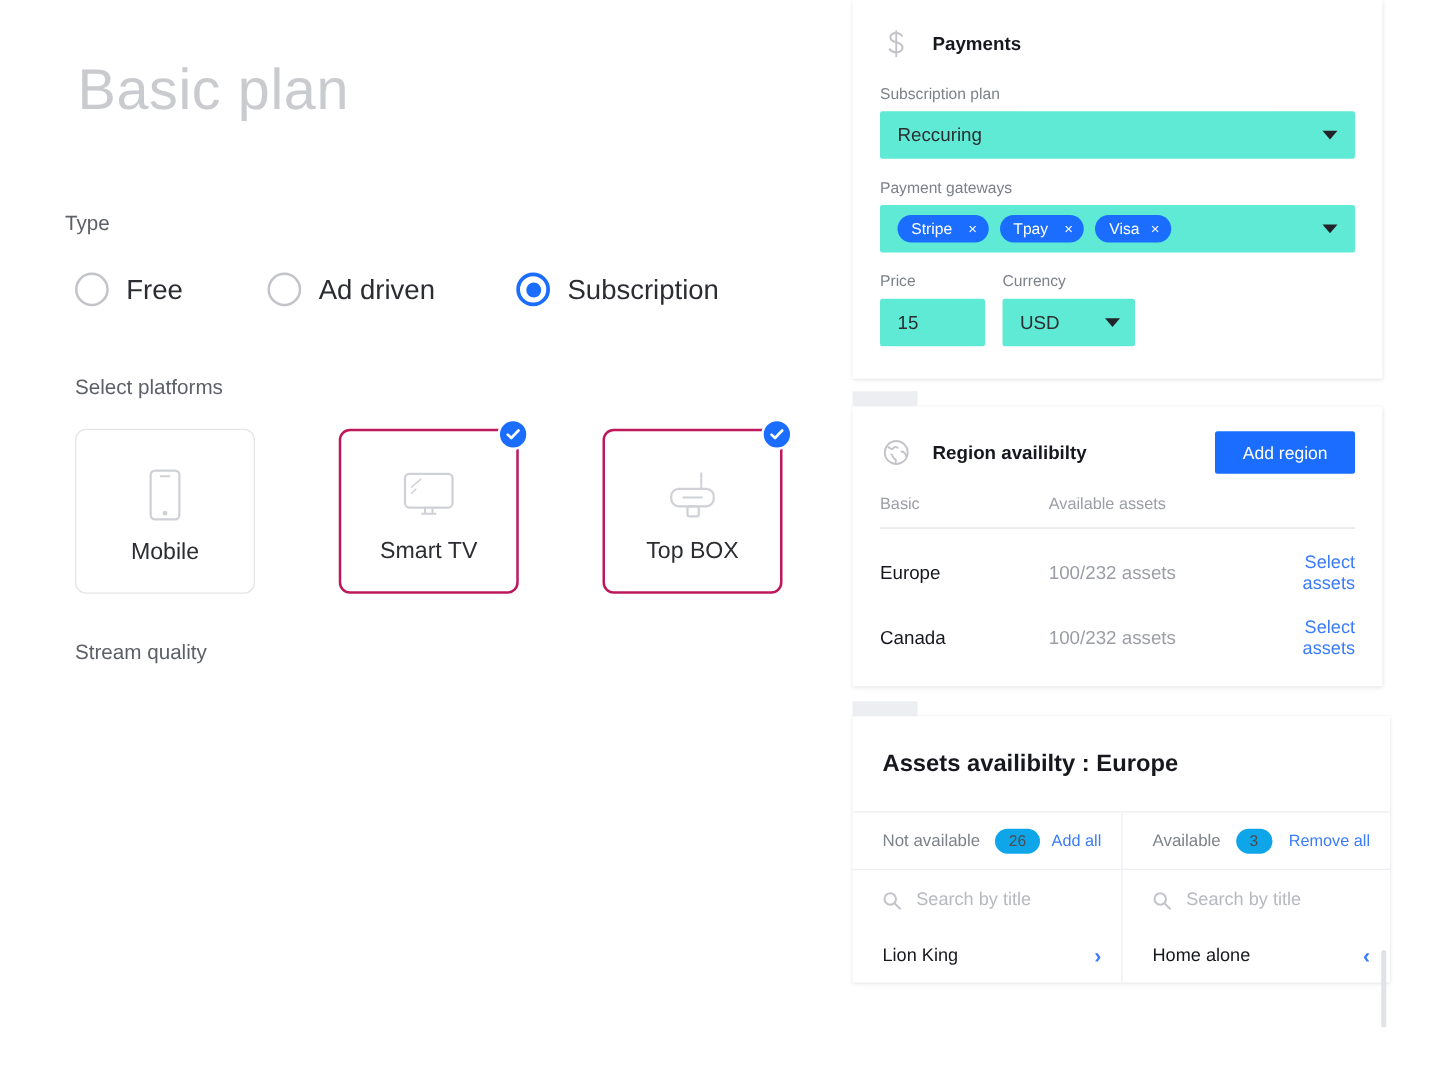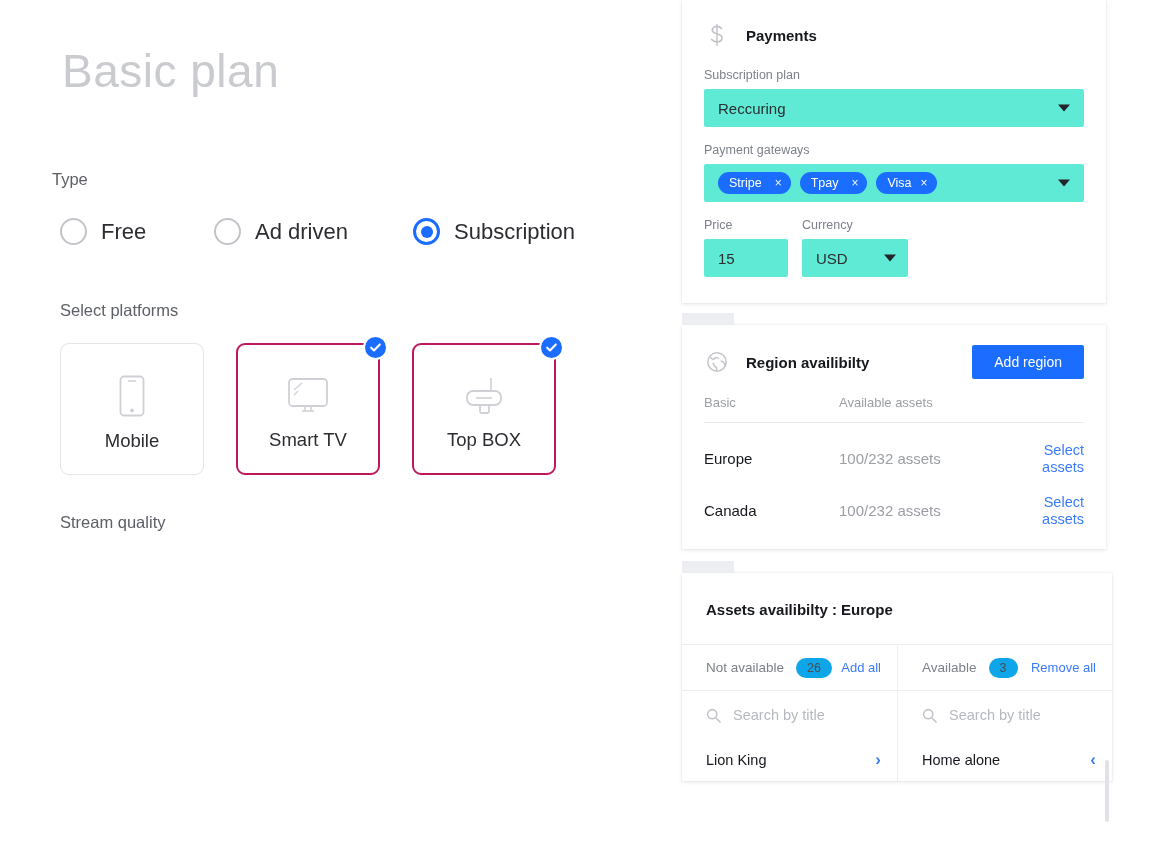--- a/index.html
+++ b/index.html
@@ -42,21 +42,21 @@
   }
   .rdo.checked { border-color: #1a6dff; border-width: 3px; }
   .rdo.checked::after {
     content: ""; position: absolute;
     left: 50%; top: 50%; transform: translate(-50%,-50%);
     width: 12px; height: 12px; border-radius: 50%; background: #1a6dff;
   }
   .radio-label { margin-left: 14px; font-size: 22px; color: #2b2d31; font-weight: 400; }
 
   
-  .platforms { position: absolute; left: 60px; top: 343px; display: flex; }
+  .platforms { position: absolute; left: 60px; top: 343px; display: flex; gap: 35px; }
   .pcard {
     width: 144px; height: 132px; margin-right: 32px;
     border: 1px solid #e3e5e8; border-radius: 9px;
     background: #fff; position: relative; cursor: pointer;
     display: flex; flex-direction: column; align-items: center;
   }
   .pcard.selected { border: 2px solid #be185d; }
   .pcard .picon {
     margin-top: 28px; height: 48px; display: flex; align-items: center; justify-content: center;
   }
@@ -149,21 +149,21 @@
     padding: 0 0 12px 0; border-bottom: 1px solid #e8eaed;
   }
   table.rtable td { padding: 18px 0 0 0; font-size: 15px; }
   .td-region { color: #16181d; width: 135px; }
   .td-assets { color: #9b9ea4; width: 160px; }
   .td-action { text-align: right; }
   .link { color: #3a7bfa; font-size: 14.5px; cursor: pointer; }
 
   
   .assets-title {
-    font-size: 15px; font-weight: bold; color: #16181d;
+    font-size: 19px; font-weight: bold; color: #16181d;
     padding: 28px 0 26px 24px;
   }
   .assets-cols { display: flex; border-top: 1px solid #eceef1; }
   .acol { width: 215px; }
   .acol + .acol { border-left: 1px solid #eceef1; }
   .acol-head {
     height: 46px; display: flex; align-items: center; padding: 0 16px 0 24px;
     border-bottom: 1px solid #eceef1;
   }
   .acol-head .ah-label { font-size: 13.5px; color: #7d8189; }

